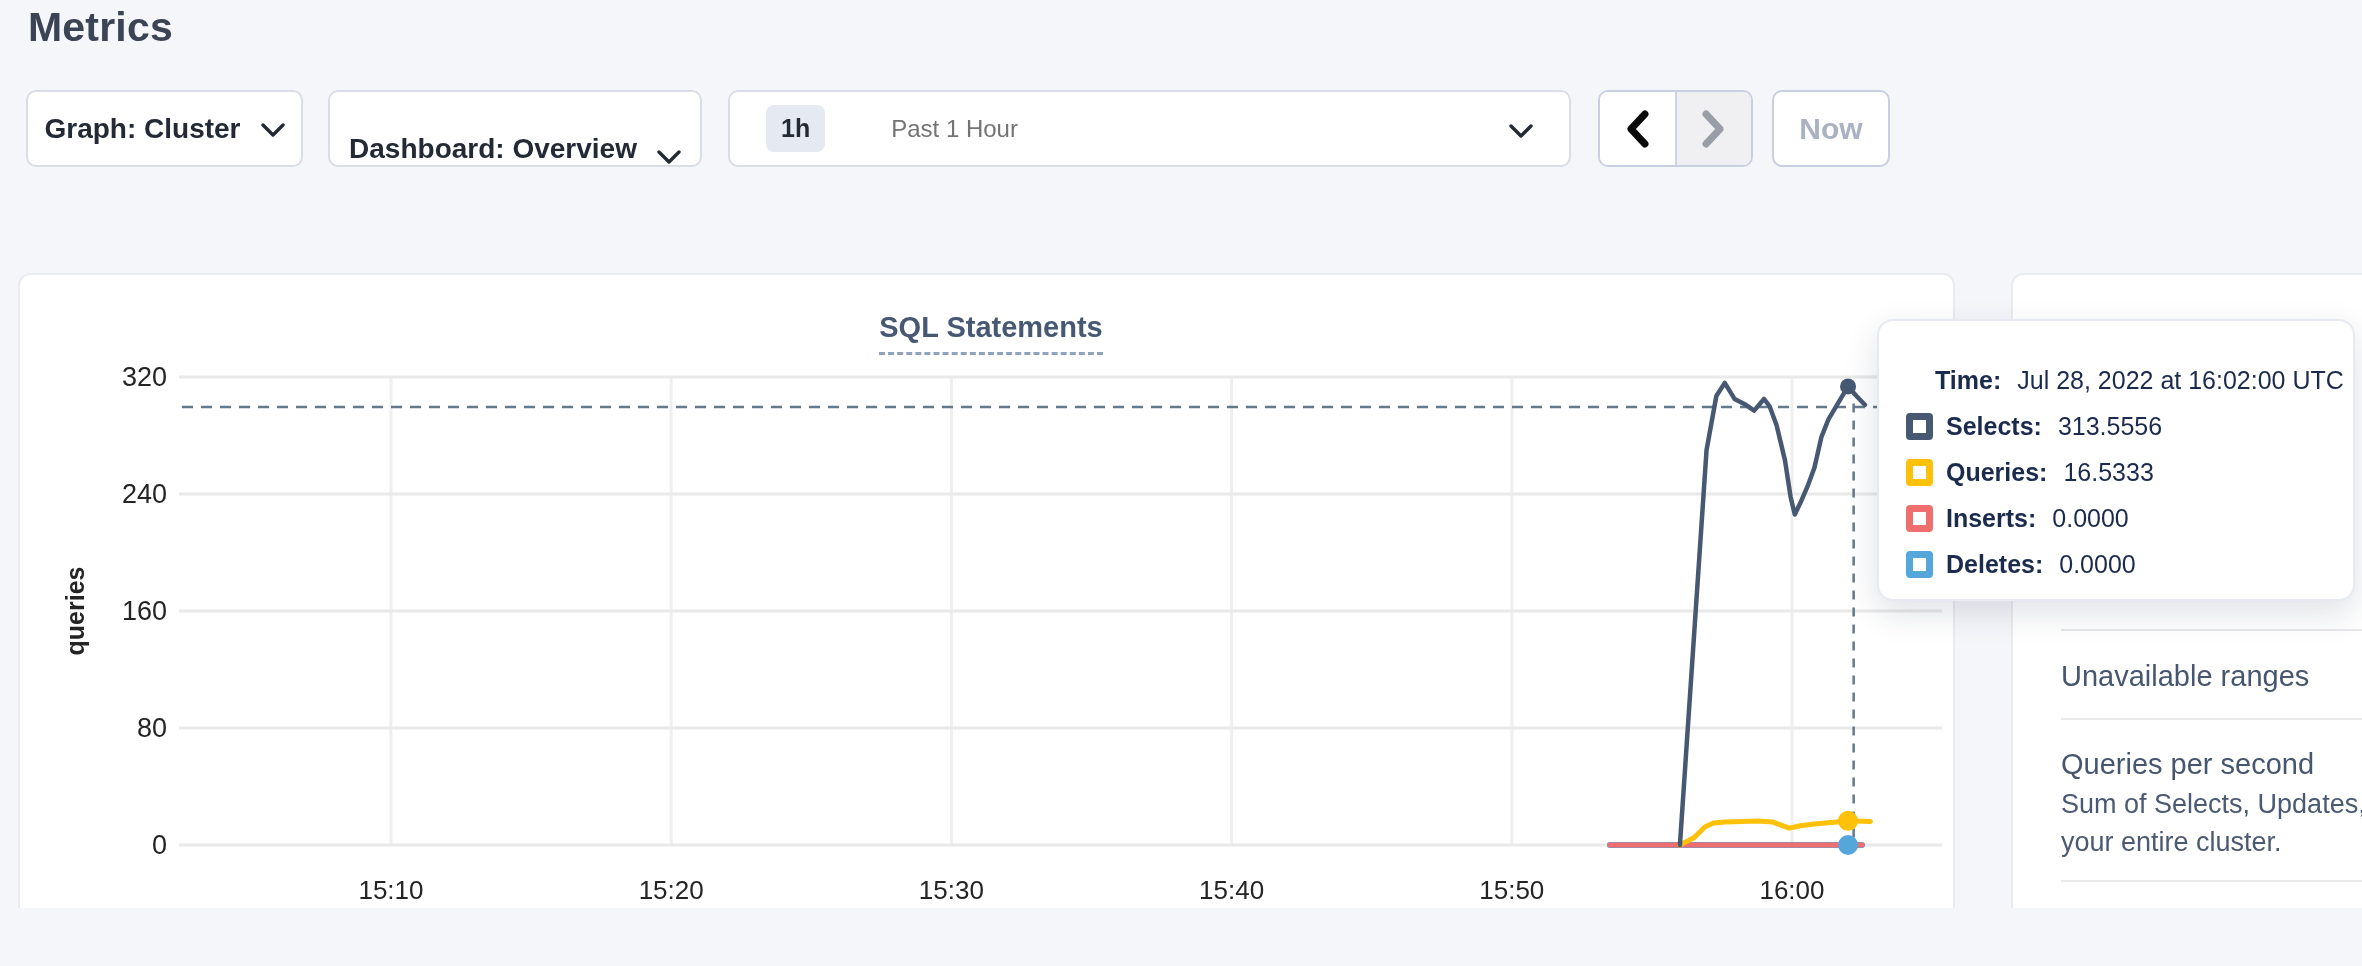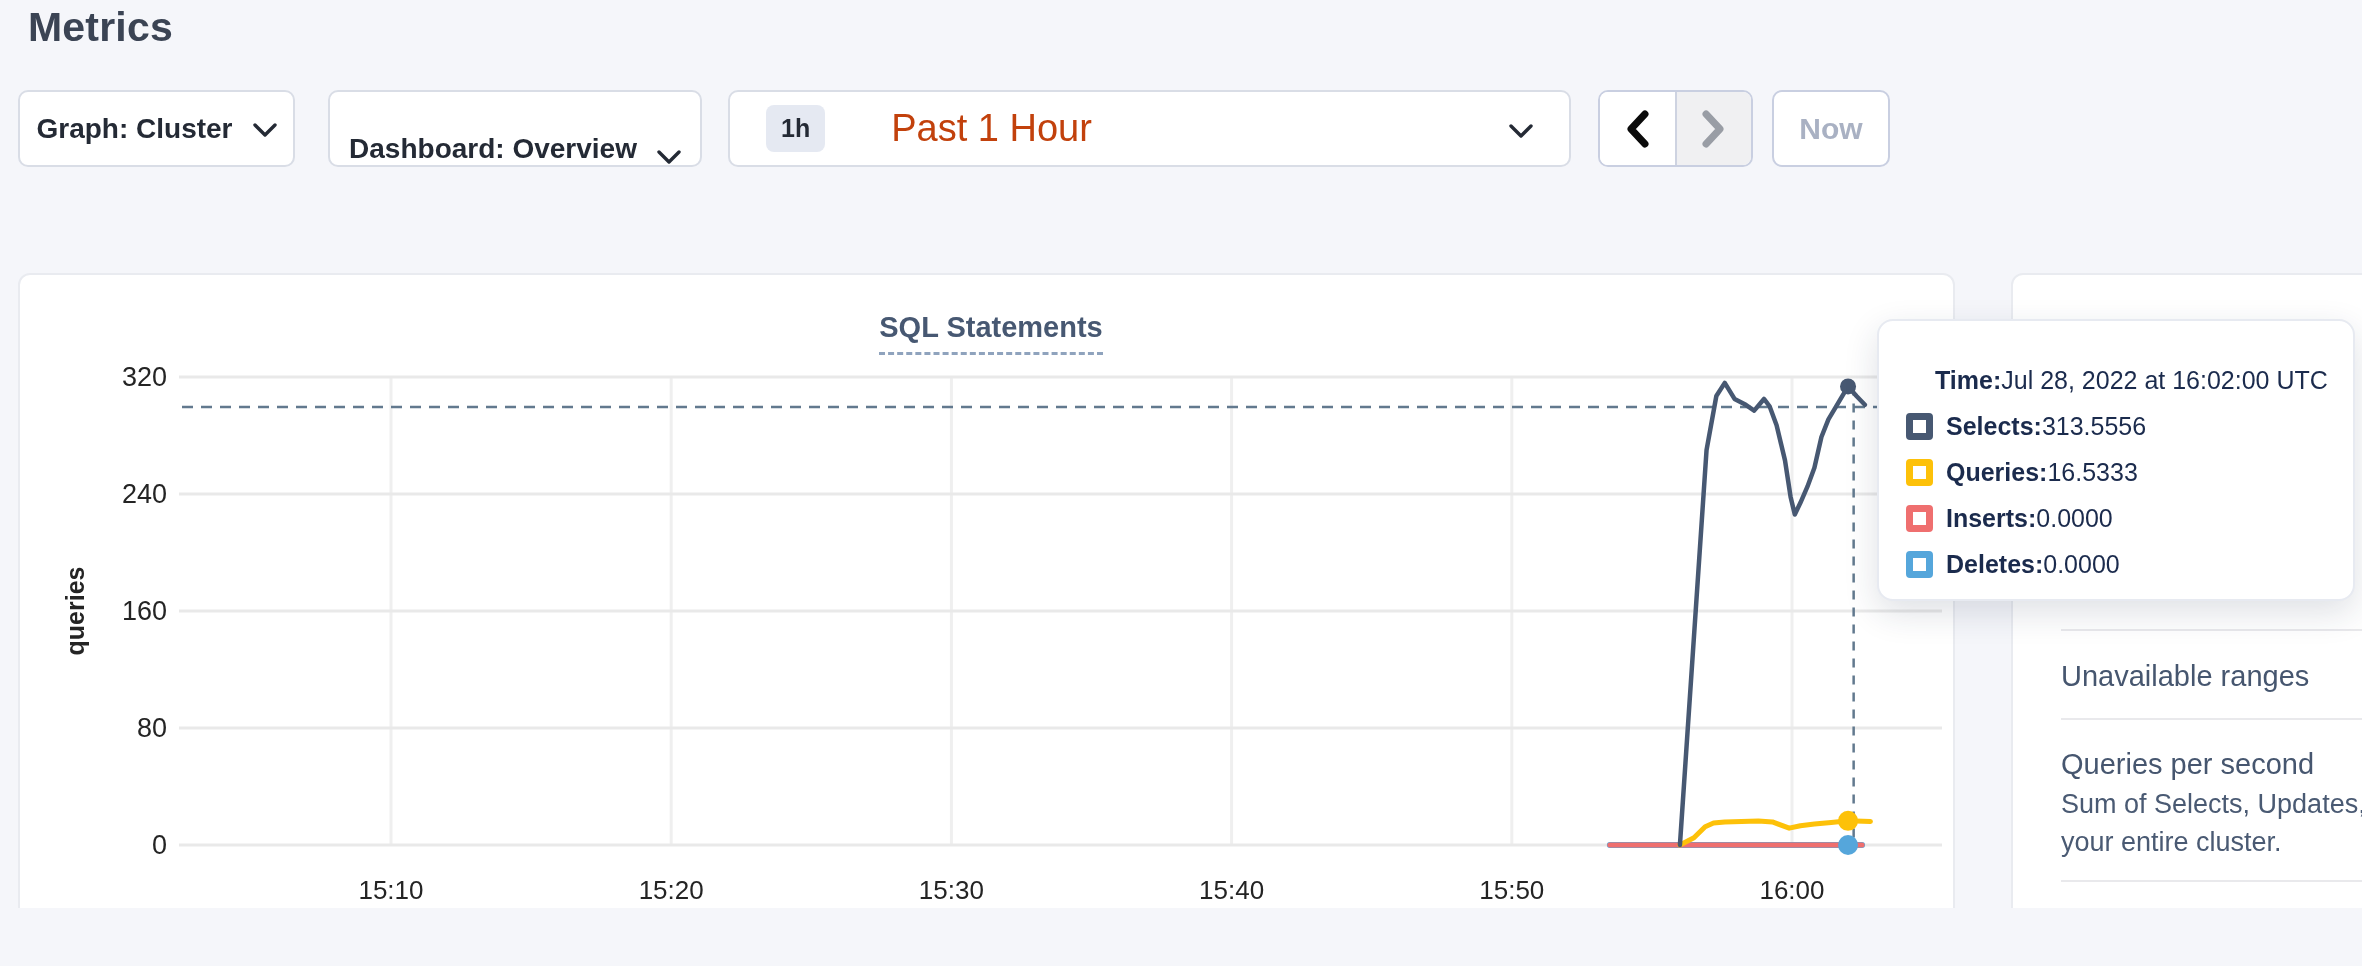--- a/index.html
+++ b/index.html
@@ -4,27 +4,27 @@
 <style>
   html,body{margin:0;padding:0;background:#f5f6fa;font-family:"Liberation Sans",sans-serif;}
   #app{position:relative;width:2362px;height:908px;overflow:hidden;background:#f5f6fa;}
 
   
   .page-title{position:absolute;left:28px;top:4px;font-size:41px;font-weight:600;color:#3b4454;letter-spacing:.2px;}
 
   .ctl{position:absolute;top:90px;height:77px;box-sizing:border-box;background:#fff;
        border:2px solid #d9dde6;border-radius:10px;display:flex;align-items:center;cursor:pointer;}
   .dd{justify-content:center;gap:20px;font-size:28px;font-weight:700;color:#242a35;}
-  .dd-graph{left:18px;width:277px;}
+  .dd-graph{left:26px;width:277px;}
   .dd-dashboard{left:328px;width:374px;align-items:flex-end;}
   .chev-down{flex:0 0 auto;margin-top:4px;}
 
   .time-picker{left:728px;width:843px;padding-left:36px;gap:42px;}
   .tw-badge{background:#e5e9f2;border-radius:8px;padding:9px 15px;font-size:25px;font-weight:700;color:#242a35;}
-  .tw-label{margin-left:24px;font-size:38px;font-weight:500;color:#c2410c;}
+  .tw-label{margin-left:24px;font-size:24px;font-weight:500;color:#737373;}
   .tp-chev{position:absolute;right:36px;top:32px;}
 
   .arrow-group{left:1598px;width:155px;padding:0;overflow:hidden;border-color:#c9cfe1;}
   .arrow-half{flex:1 1 50%;height:100%;display:flex;align-items:center;justify-content:center;cursor:pointer;}
   .arrow-prev{background:#fff;}
   .arrow-next{background:#f0f0f2;border-left:2px solid #ced3e1;}
   .btn-now{left:1772px;width:118px;justify-content:center;border-color:#c9cfe1;
            font-size:30px;font-weight:700;color:#a9b1c3;}
 
   
@@ -38,21 +38,21 @@
   .plot-svg{position:absolute;left:0;top:0;}
   .plot-svg text{font-family:"Liberation Sans",sans-serif;}
 
   
   .chart-tooltip{position:absolute;left:1877px;top:319px;width:478px;height:282px;z-index:10;
                  background:#fff;border:2px solid #e7eaf1;border-radius:16px;box-sizing:border-box;
                  box-shadow:0 12px 34px rgba(25,39,70,.14);padding:36px 0 0 27px;}
   .t-row{display:flex;align-items:center;height:46px;color:#1b2b4d;font-size:25px;}
   .t-row-time{margin-left:29px;}
   .t-label{font-weight:700;}
-  .t-value{}
+  .t-value{margin-left:16px;}
   .swatch{width:27px;height:27px;box-sizing:border-box;border:7px solid #000;border-radius:4px;
           background:#fff;margin-right:13px;flex:0 0 auto;}
 
   
   .sb-divider{position:absolute;left:48px;right:0;height:2px;background:#e9e9ec;}
   .sb-heading{position:absolute;left:48px;font-size:29px;font-weight:400;color:#46566f;white-space:nowrap;}
   .sb-desc{position:absolute;left:48px;font-size:27px;font-weight:400;color:#4a5a73;white-space:nowrap;}
 </style>
 </head>
 <body>

